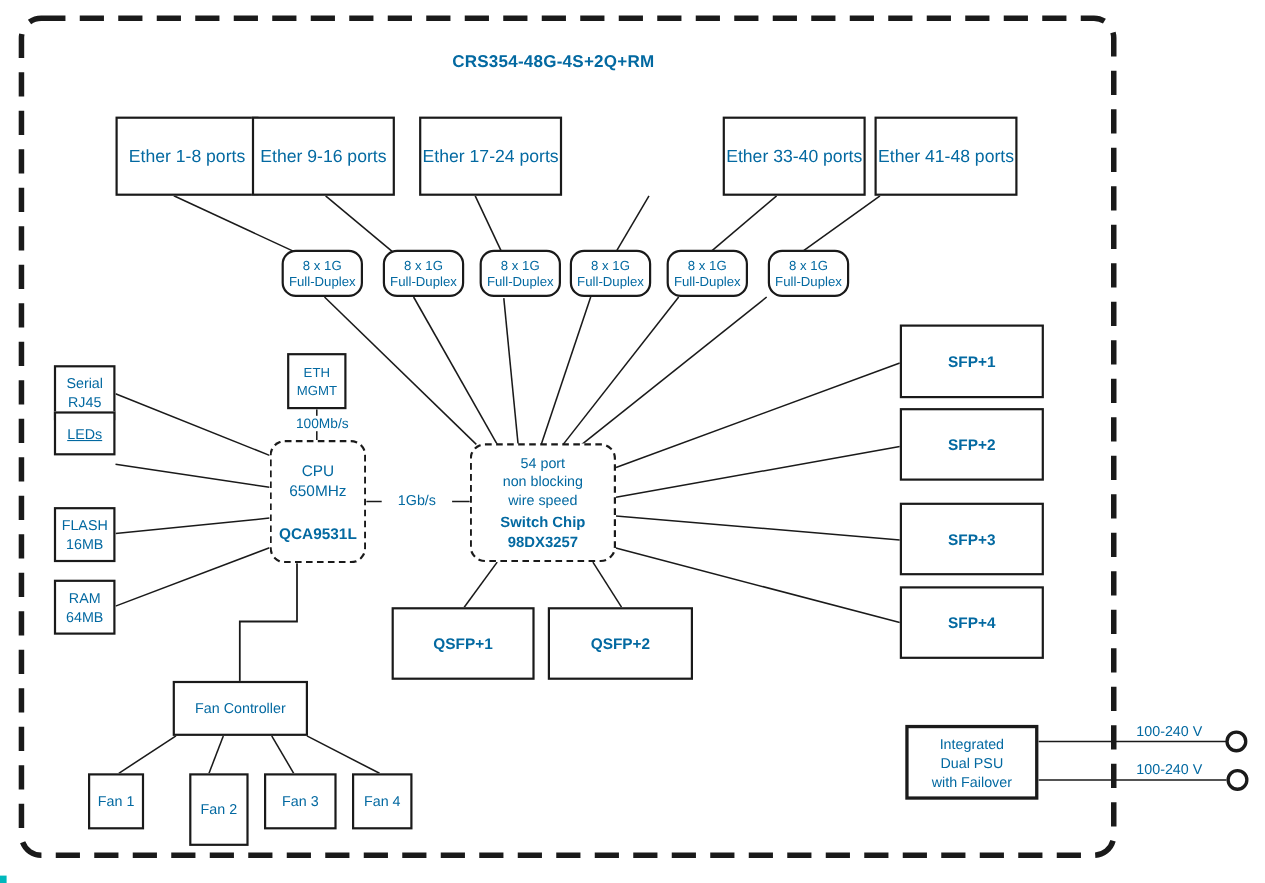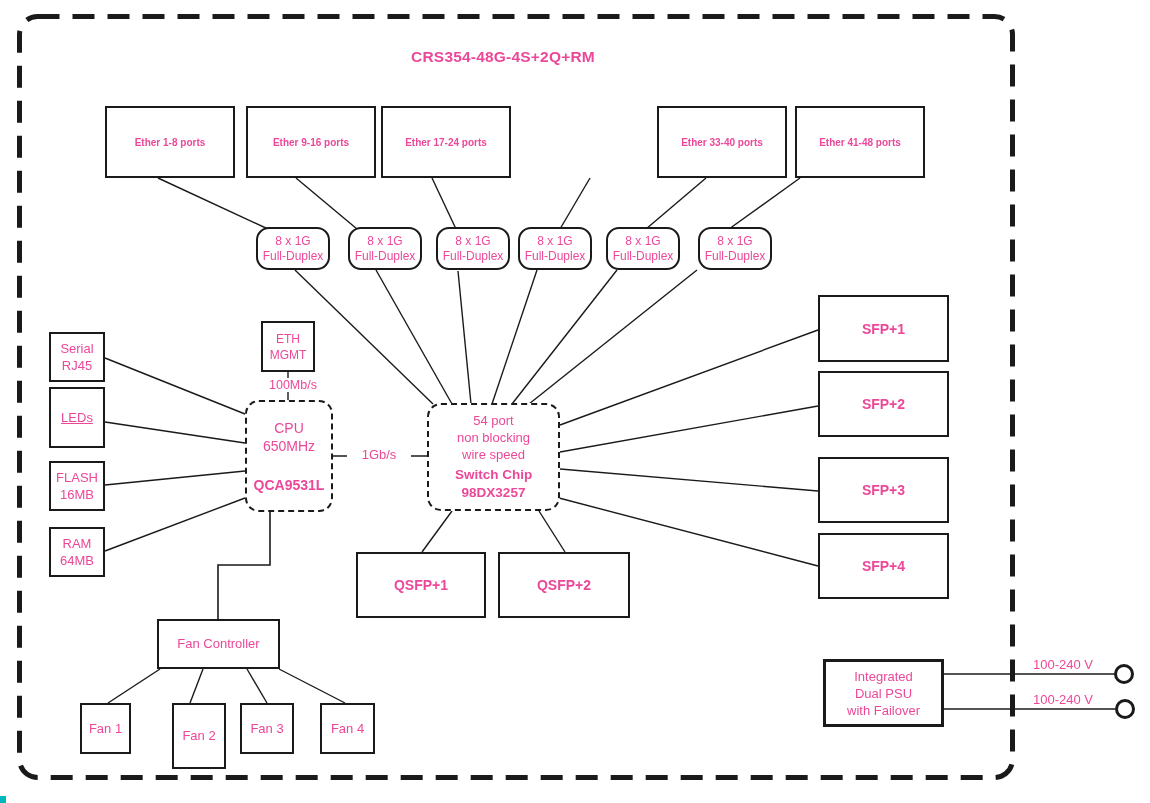--- a/index.html
+++ b/index.html
@@ -1,28 +1,28 @@
 <!DOCTYPE html>
 <html><head>
 <meta charset="utf-8">
 <style>
   html,body{margin:0;padding:0;background:#ffffff;}
   #canvas{
     position:relative;width:1150px;height:803px;background:#ffffff;
-    font-family:"Liberation Sans",sans-serif;color:#ec4899;overflow:hidden;
+    font-family:"Liberation Sans",sans-serif;color:#0369a1;overflow:hidden;
   }
   #wires{position:absolute;left:0;top:0;}
   .box{
     position:absolute;background:#ffffff;border:2px solid #1a1a1a;
     display:flex;flex-direction:column;align-items:center;justify-content:center;
     text-align:center;box-sizing:border-box;line-height:16px;font-size:13px;
   }
   .dashedbox{border:2.5px dashed #1a1a1a;border-radius:14px;}
   .thick{border-width:3px;}
-  .etherbox{font-size:10px;font-weight:bold;line-height:15px;}
+  .etherbox{font-size:16px;font-weight:normal;line-height:15px;}
   .phybox{font-size:12px;line-height:15px;border-radius:13px;}
   .modbox{font-size:13px;line-height:17px;}
   .lbl{
     position:absolute;background:#ffffff;text-align:center;font-size:12.5px;
     line-height:14px;padding:0 2px;
   }
   .vlabel{background:transparent;font-size:13px;}
   .title{
     position:absolute;text-align:center;font-weight:bold;font-size:15.5px;
     letter-spacing:0.2px;
@@ -99,21 +99,21 @@
       </g>
 
       <circle cx="1124" cy="674" r="8.5" stroke-width="3" fill="#ffffff"></circle>
       <circle cx="1125" cy="709" r="8.5" stroke-width="3" fill="#ffffff"></circle>
     </g>
   </svg>
 
   <div class="title" style="left:303px;top:48px;width:400px;">CRS354-48G-4S+2Q+RM</div>
 
   <div class="box etherbox" style="left:105px;top:106px;width:130px;height:72px;">Ether 1-8 ports</div>
-  <div class="box etherbox" style="left:246px;top:106px;width:130px;height:72px;">Ether 9-16 ports</div>
+  <div class="box etherbox" style="left:229px;top:106px;width:130px;height:72px;">Ether 9-16 ports</div>
   <div class="box etherbox" style="left:381px;top:106px;width:130px;height:72px;">Ether 17-24 ports</div>
   <div class="box etherbox" style="left:657px;top:106px;width:130px;height:72px;">Ether 33-40 ports</div>
   <div class="box etherbox" style="left:795px;top:106px;width:130px;height:72px;">Ether 41-48 ports</div>
 
   <div class="box phybox" style="left:256px;top:227px;width:74px;height:43px;">
     <div>8 x 1G</div>
     <div>Full-Duplex</div>
   </div>
   <div class="box phybox" style="left:348px;top:227px;width:74px;height:43px;">
     <div>8 x 1G</div>
@@ -133,21 +133,21 @@
   </div>
   <div class="box phybox" style="left:698px;top:227px;width:74px;height:43px;">
     <div>8 x 1G</div>
     <div>Full-Duplex</div>
   </div>
 
   <div class="box modbox" style="left:49px;top:332px;width:56px;height:50px;">
     <div>Serial</div>
     <div>RJ45</div>
   </div>
-  <div class="box modbox" style="left:49px;top:387px;width:56px;height:61px;text-decoration:underline;">
+  <div class="box modbox" style="left:49px;top:374px;width:56px;height:40px;text-decoration:underline;">
     <div>LEDs</div>
   </div>
   <div class="box modbox" style="left:49px;top:461px;width:56px;height:50px;">
     <div>FLASH</div>
     <div>16MB</div>
   </div>
   <div class="box modbox" style="left:49px;top:527px;width:56px;height:50px;">
     <div>RAM</div>
     <div>64MB</div>
   </div>
@@ -177,21 +177,21 @@
   <div class="box bigport" style="left:498px;top:552px;width:132px;height:66px;">QSFP+2</div>
 
   <div class="box bigport" style="left:818px;top:295px;width:131px;height:67px;">SFP+1</div>
   <div class="box bigport" style="left:818px;top:371px;width:131px;height:66px;">SFP+2</div>
   <div class="box bigport" style="left:818px;top:457px;width:131px;height:66px;">SFP+3</div>
   <div class="box bigport" style="left:818px;top:533px;width:131px;height:66px;">SFP+4</div>
 
   <div class="box" style="left:157px;top:619px;width:123px;height:50px;">Fan Controller</div>
   <div class="box" style="left:80px;top:703px;width:51px;height:51px;">Fan 1</div>
   <div class="box" style="left:172px;top:703px;width:54px;height:66px;">Fan 2</div>
-  <div class="box" style="left:240px;top:703px;width:54px;height:51px;">Fan 3</div>
+  <div class="box" style="left:240px;top:703px;width:66px;height:51px;">Fan 3</div>
   <div class="box" style="left:320px;top:703px;width:55px;height:51px;">Fan 4</div>
 
   <div class="box thick" style="left:823px;top:659px;width:121px;height:68px;line-height:17px;">
     <div>Integrated</div>
     <div>Dual PSU</div>
     <div>with Failover</div>
   </div>
   <div class="lbl vlabel" style="left:1021px;top:658px;width:80px;">100-240 V</div>
   <div class="lbl vlabel" style="left:1021px;top:693px;width:80px;">100-240 V</div>
 

